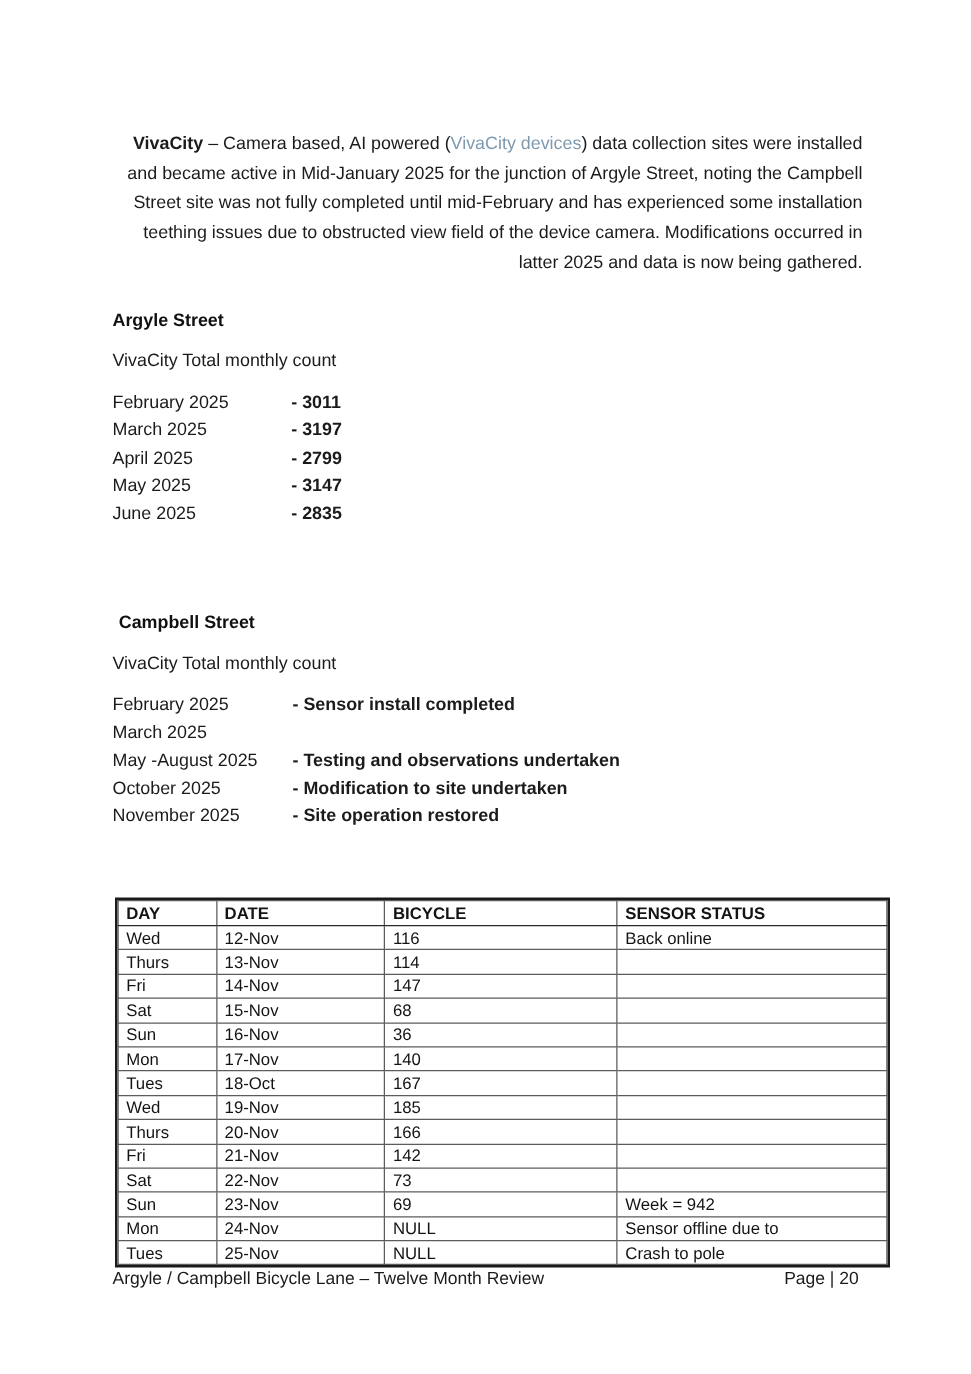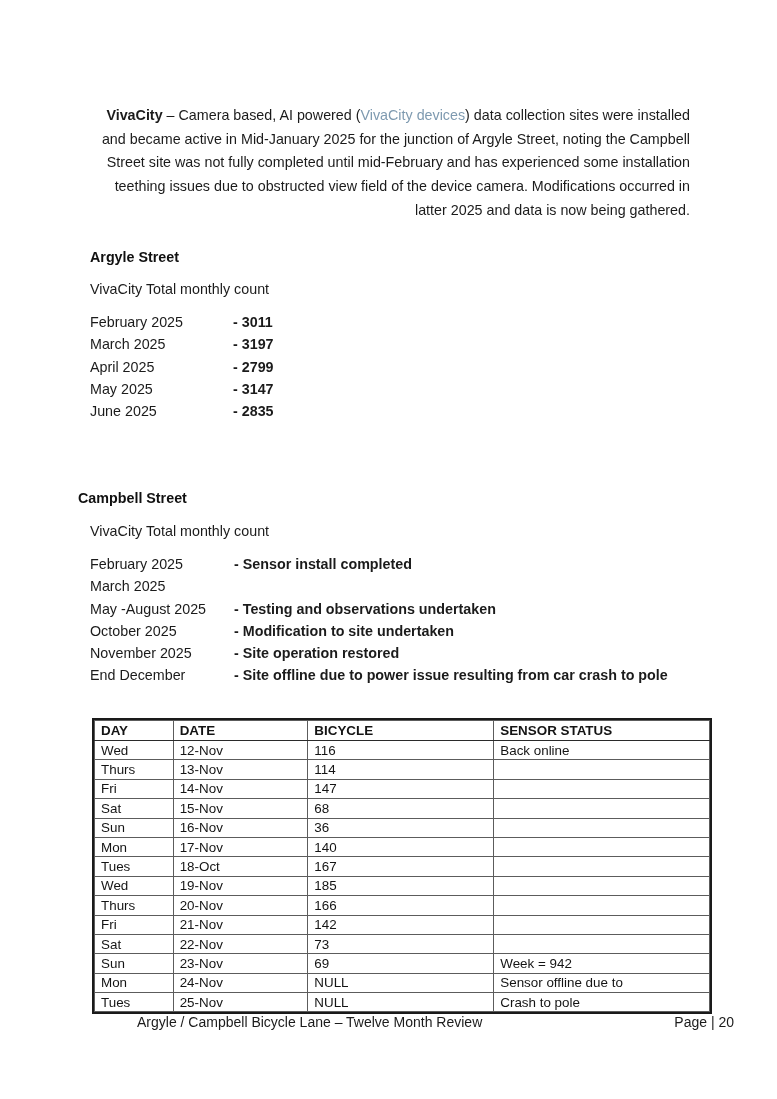--- a/index.html
+++ b/index.html
@@ -118,21 +118,20 @@
   .footer {
     position: absolute;
     left: 90px;
     top: 1014px;
     width: 597px;
     display: flex;
     justify-content: space-between;
     align-items: baseline;
     font-size: 14px;
     color: #1b1b1b;
-    margin-left: 47px;
   }
   .footer .left { white-space: nowrap; }
   .footer .right { white-space: nowrap; }
 </style>
 </head>
 <body>
 
 <div class="page">
 
   <p class="intro">
@@ -158,21 +157,21 @@
     <div class="row">
       <span class="k">May 2025</span>
       <span class="v">- 3147</span>
     </div>
     <div class="row">
       <span class="k">June 2025</span>
       <span class="v">- 2835</span>
     </div>
   </div>
 
-  <div class="sec-heading" style="left:78px; top:490px;">Campbell Street</div>
+  <div class="sec-heading" style="left:95px; top:490px;">Campbell Street</div>
   <div class="sec-sub" style="left:90px; top:523px;">VivaCity Total monthly count</div>
 
   <div class="datalist" id="campbell-list">
     <div class="row">
       <span class="k">February 2025</span>
       <span class="v">- Sensor install completed</span>
     </div>
     <div class="row">
       <span class="k">March 2025</span>
     </div>
@@ -180,24 +179,20 @@
       <span class="k">May -August 2025</span>
       <span class="v">- Testing and observations undertaken</span>
     </div>
     <div class="row">
       <span class="k">October 2025</span>
       <span class="v">- Modification to site undertaken</span>
     </div>
     <div class="row">
       <span class="k">November 2025</span>
       <span class="v">- Site operation restored</span>
-    </div>
-    <div class="row">
-      <span class="k">End December</span>
-      <span class="v">- Site offline due to power issue resulting from car crash to pole</span>
     </div>
   </div>
 
   <div class="tbl-wrap">
     <table class="sensor">
       <colgroup>
         <col class="c-day">
           <col class="c-date">
           <col class="c-bike">
           <col class="c-status">

